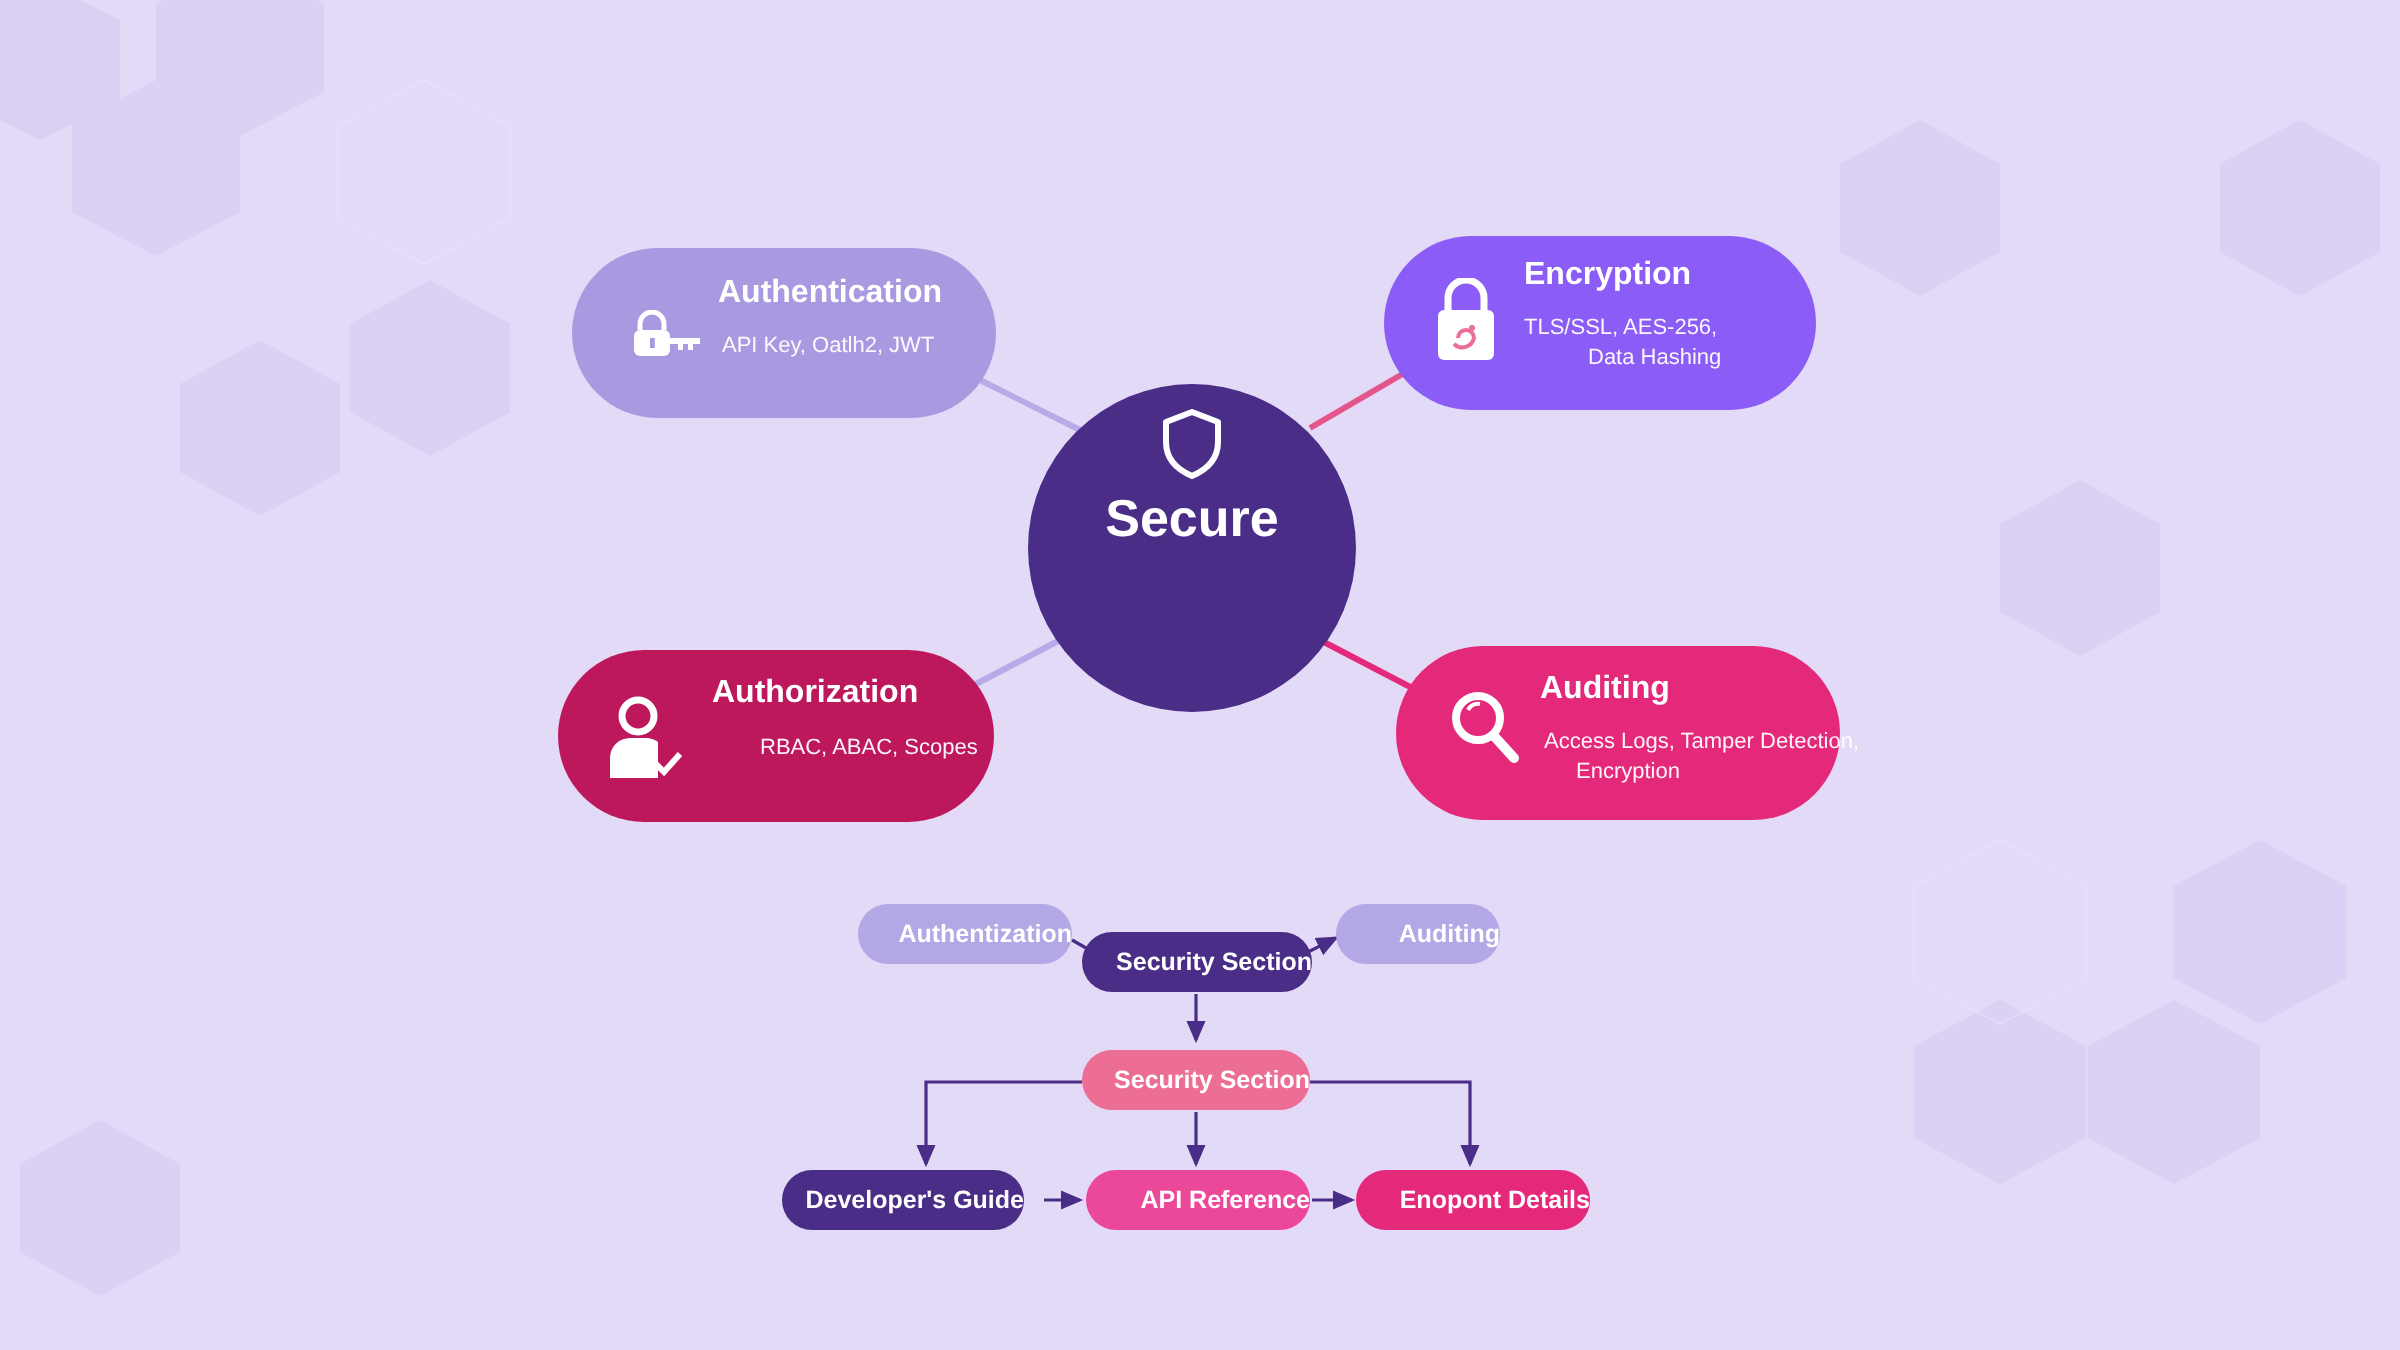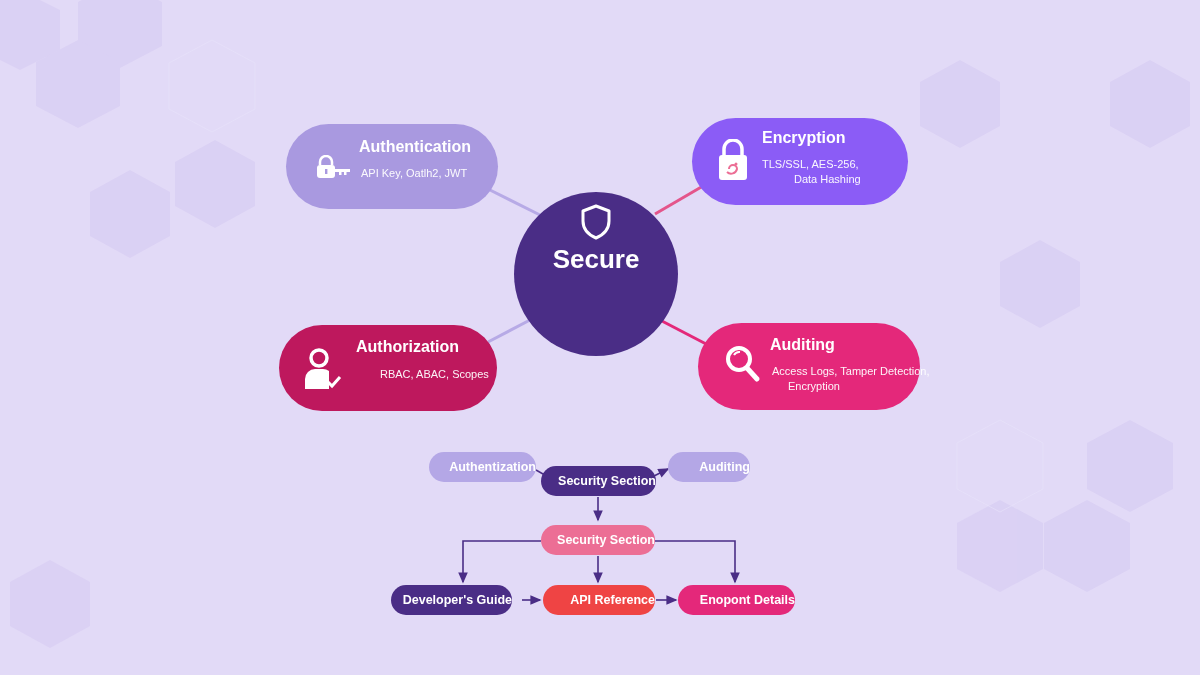--- a/index.html
+++ b/index.html
@@ -138,14 +138,14 @@
   <div class="ctitle">
     <div>Secure</div>
   </div>
 </div>
 
 <div class="fbox" style="left:429px; top:452px; width:107px; background:#b4a7e6;">Authentization</div>
 <div class="fbox" style="left:541px; top:466px; width:115px; background:#4a2d86;">Security Section</div>
 <div class="fbox" style="left:668px; top:452px; width:82px; background:#b4a7e6;">Auditing</div>
 <div class="fbox" style="left:541px; top:525px; width:114px; background:#ec6e95;">Security Section</div>
 <div class="fbox" style="left:391px; top:585px; width:121px; background:#4a2d86;">Developer's Guide</div>
-<div class="fbox" style="left:543px; top:585px; width:112px; background:#ef4444;">API Reference</div>
+<div class="fbox" style="left:543px; top:585px; width:112px; background:#ec4899;">API Reference</div>
 <div class="fbox" style="left:678px; top:585px; width:117px; background:#e4287a;">Enopont Details</div>
 
 </body></html>

